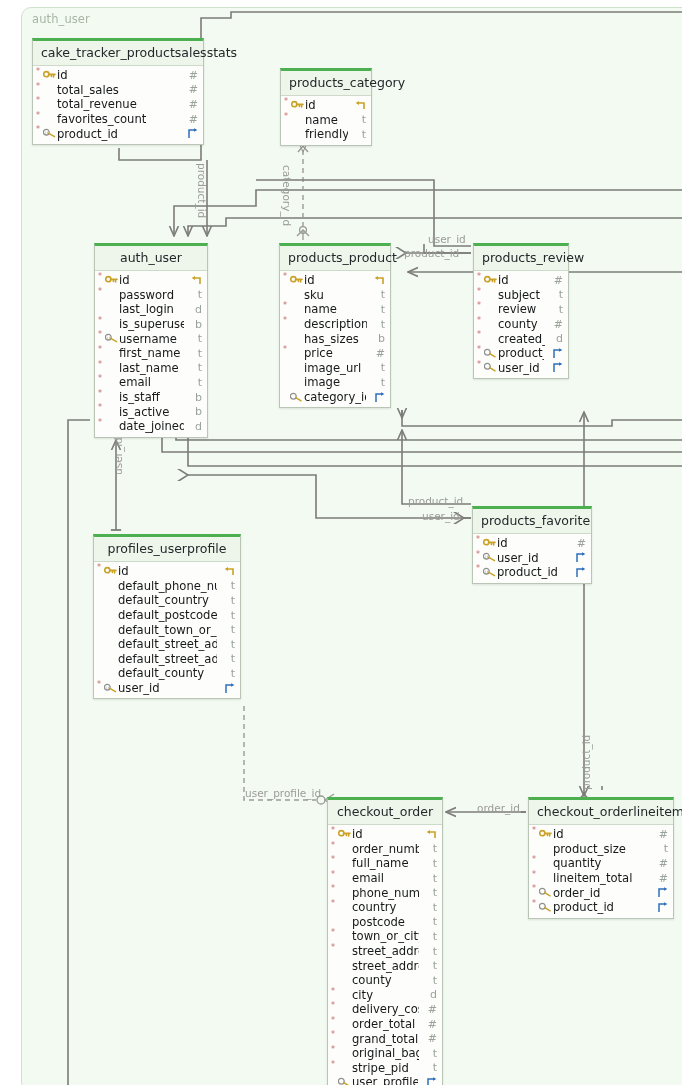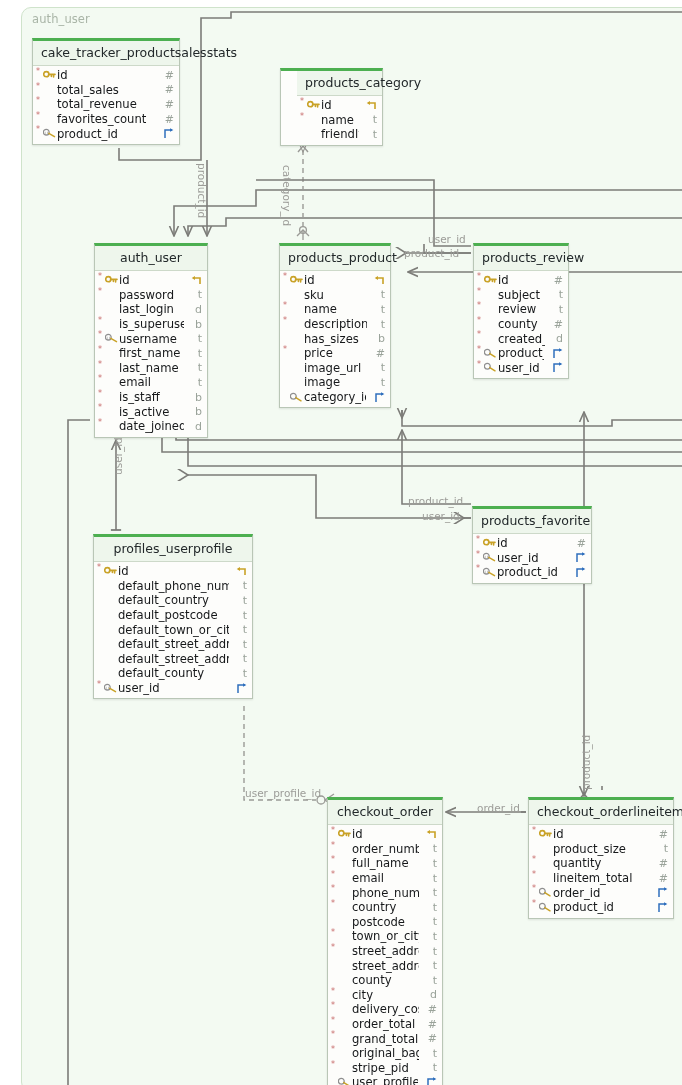--- a/index.html
+++ b/index.html
@@ -160,21 +160,21 @@
     <path class="edge" d="M510,812 L430,812" marker-end="url(#arr)"></path>
     <path class="edge" d="M510,812 L505,812"></path>
 
     <path class="edge" d="M568,796 L568,432 L568,412" marker-end="url(#arr)"></path>
     <path class="edge" d="M568,796 L568,792" marker-start="url(#arr)"></path>
     <path d="M561,802 L568,794 L575,802" fill="none" stroke="#7c7c78" stroke-width="1.5"></path>
 
     <path class="edge" d="M586,790 L586,786"></path>
   </svg>
 
-  <div class="entity" style="left:16px;top:38px;width:148px;">
+  <div class="entity" style="left:16px;top:38px;width:172px;">
     <div class="title">cake_tracker_productsalesstats</div>
     <div class="cols">
       <div class="col">
           <span class="nn">*</span>
           <span class="gl">
             <svg width="13" height="11" viewBox="0 0 13 11">
               <circle cx="3.3" cy="4.2" r="2.6" fill="none" stroke="#c9a227" stroke-width="1.6"></circle>
               <path d="M5.6,4.4 L12,4.4 M10.6,4.4 L10.6,7 M8.4,4.4 L8.4,6.4" stroke="#c9a227" stroke-width="1.6" fill="none" stroke-linecap="round"></path>
             </svg>
           </span>
@@ -212,21 +212,21 @@
           <span class="ctype">
             <svg width="11" height="11" viewBox="0 0 11 11">
               <path d="M2,10 L2,2 L9,2" fill="none" stroke="#2f6fbd" stroke-width="1.5"></path>
               <path d="M7,0.3 L10.4,2 L7,3.7 Z" fill="#2f6fbd"></path>
             </svg>
           </span>
         </div>
     </div>
   </div>
 
-  <div class="entity" style="left:264px;top:68px;width:103px;padding-left:16px;">
+  <div class="entity" style="left:264px;top:68px;width:92px;">
     <div class="title">products_category</div>
     <div class="cols">
       <div class="col">
           <span class="nn">*</span>
           <span class="gl">
             <svg width="13" height="11" viewBox="0 0 13 11">
               <circle cx="3.3" cy="4.2" r="2.6" fill="none" stroke="#c9a227" stroke-width="1.6"></circle>
               <path d="M5.6,4.4 L12,4.4 M10.6,4.4 L10.6,7 M8.4,4.4 L8.4,6.4" stroke="#c9a227" stroke-width="1.6" fill="none" stroke-linecap="round"></path>
             </svg>
           </span>
@@ -538,21 +538,21 @@
           <span class="ctype">
             <svg width="11" height="11" viewBox="0 0 11 11">
               <path d="M2,10 L2,2 L9,2" fill="none" stroke="#2f6fbd" stroke-width="1.5"></path>
               <path d="M7,0.3 L10.4,2 L7,3.7 Z" fill="#2f6fbd"></path>
             </svg>
           </span>
         </div>
     </div>
   </div>
 
-  <div class="entity" style="left:77px;top:534px;width:160px;">
+  <div class="entity" style="left:77px;top:534px;width:148px;">
     <div class="title">profiles_userprofile</div>
     <div class="cols">
       <div class="col">
           <span class="nn">*</span>
           <span class="gl">
             <svg width="13" height="11" viewBox="0 0 13 11">
               <circle cx="3.3" cy="4.2" r="2.6" fill="none" stroke="#c9a227" stroke-width="1.6"></circle>
               <path d="M5.6,4.4 L12,4.4 M10.6,4.4 L10.6,7 M8.4,4.4 L8.4,6.4" stroke="#c9a227" stroke-width="1.6" fill="none" stroke-linecap="round"></path>
             </svg>
           </span>

